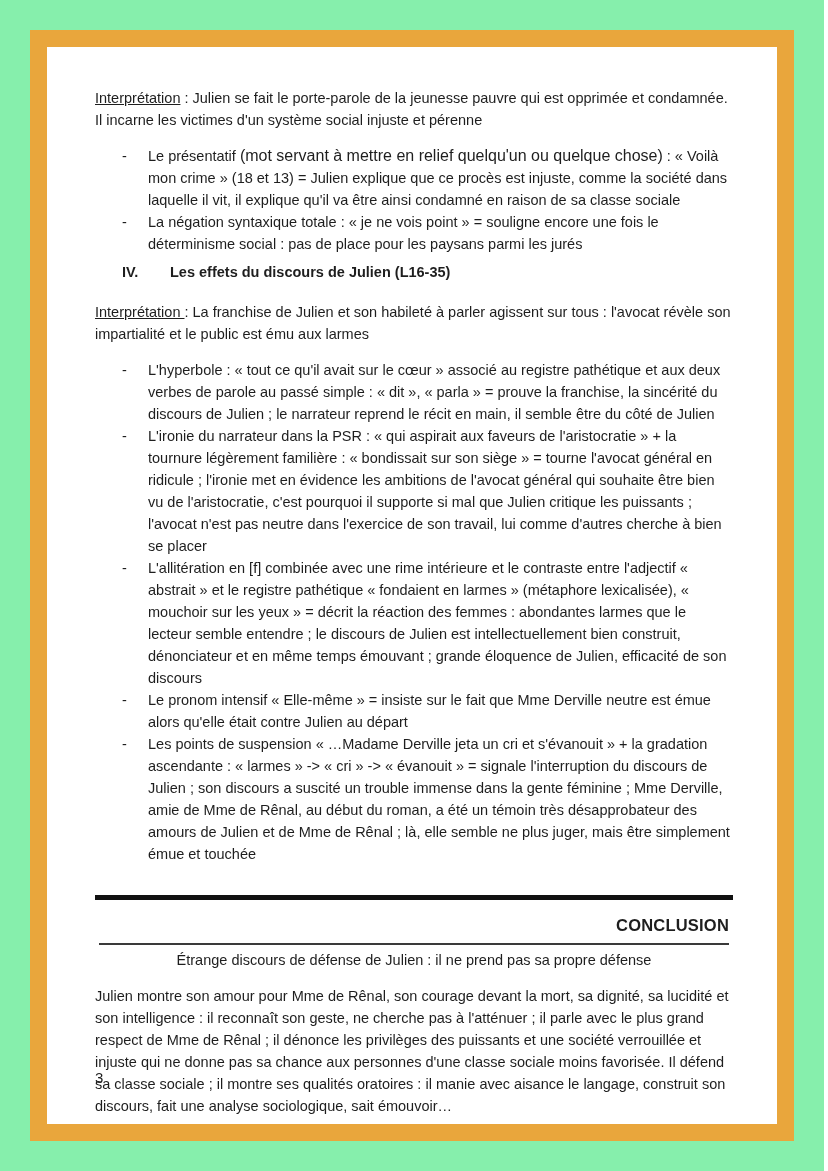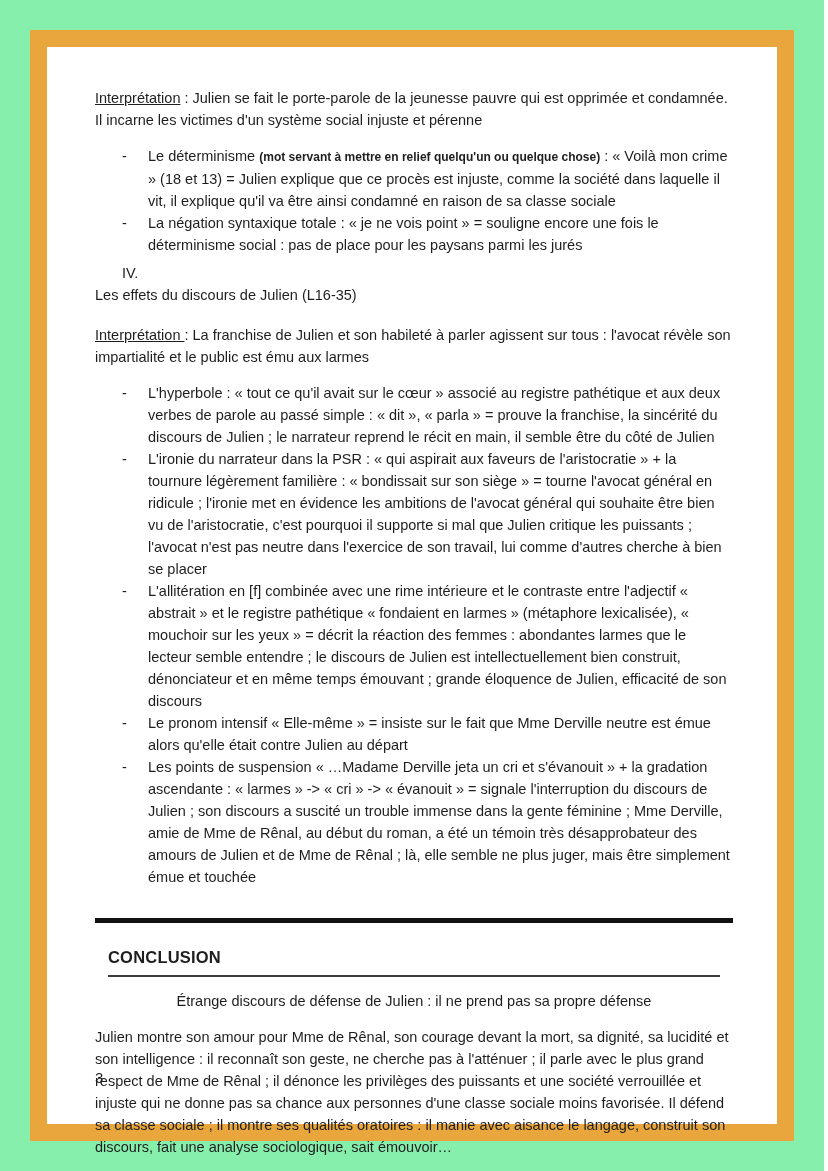--- a/index.html
+++ b/index.html
@@ -44,46 +44,45 @@
     position: relative;
     padding-left: 53px;
   }
   .marker {
     position: absolute;
     left: 27px;
     top: 0;
   }
   .heading4 {
     display: flex;
-    font-weight: normal;
+    font-weight: bold;
     margin: 2px 0 18px 0;
-    flex-direction: column;
   }
   .heading4 .numeral {
     display: inline-block;
     width: 48px;
     margin-left: 27px;
     flex: 0 0 auto;
   }
   .small {
-    font-size: 12px;
-    font-weight: bold;
+    font-size: 16px;
   }
   .conclusion-block {
     border-top: 5px solid #111111;
     margin-top: 30px;
     padding-top: 10px;
   }
   .conclusion-block h2 {
-    margin: 13px;
+    margin: 4px;
     font-size: 16.5px;
     font-weight: bold;
     letter-spacing: 0.2px;
     border-bottom: 2px solid #3a3a3a;
     padding-bottom: 7px;
+    text-align: right;
   }
   .after-heading {
     margin-top: 18px;
     text-align: center;
   }
   .page-number {
     position: absolute;
     left: 48px;
     bottom: 38px;
     font-size: 15px;
@@ -94,21 +93,21 @@
 
 <div class="page">
   <div class="frame">
     <div class="content">
 
       <p class="para"><span class="underline">Interprétation</span><span> : Julien se fait le porte-parole de la jeunesse pauvre qui est opprimée et condamnée. Il incarne les victimes d'un système social injuste et pérenne</span></p>
 
       <div class="list">
         <div class="li">
           <span class="marker">-</span>
-          <span><span>Le déterminisme </span><span class="small">(mot servant à mettre en relief quelqu'un ou quelque chose)</span><span> : « Voilà mon crime » (18 et 13) = Julien explique que ce procès est injuste, comme la société dans laquelle il vit, il explique qu'il va être ainsi condamné en raison de sa classe sociale</span></span>
+          <span><span>Le présentatif </span><span class="small">(mot servant à mettre en relief quelqu'un ou quelque chose)</span><span> : « Voilà mon crime » (18 et 13) = Julien explique que ce procès est injuste, comme la société dans laquelle il vit, il explique qu'il va être ainsi condamné en raison de sa classe sociale</span></span>
         </div>
         <div class="li">
           <span class="marker">-</span>
           <span>La négation syntaxique totale : « je ne vois point » = souligne encore une fois le déterminisme social : pas de place pour les paysans parmi les jurés</span>
         </div>
       </div>
 
       <div class="heading4">
         <span class="numeral">IV.</span>
         <span>Les effets du discours de Julien (L16-35)</span>

